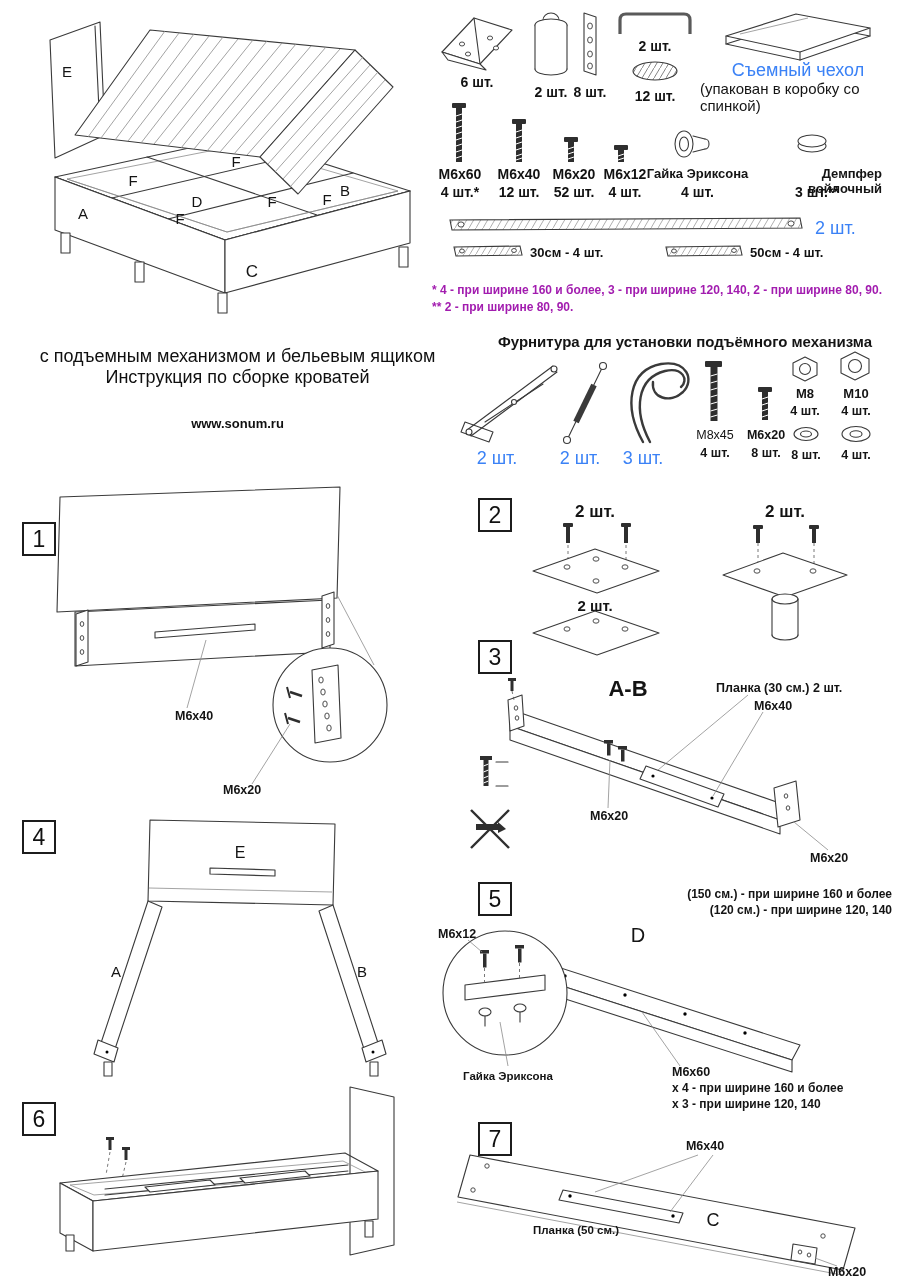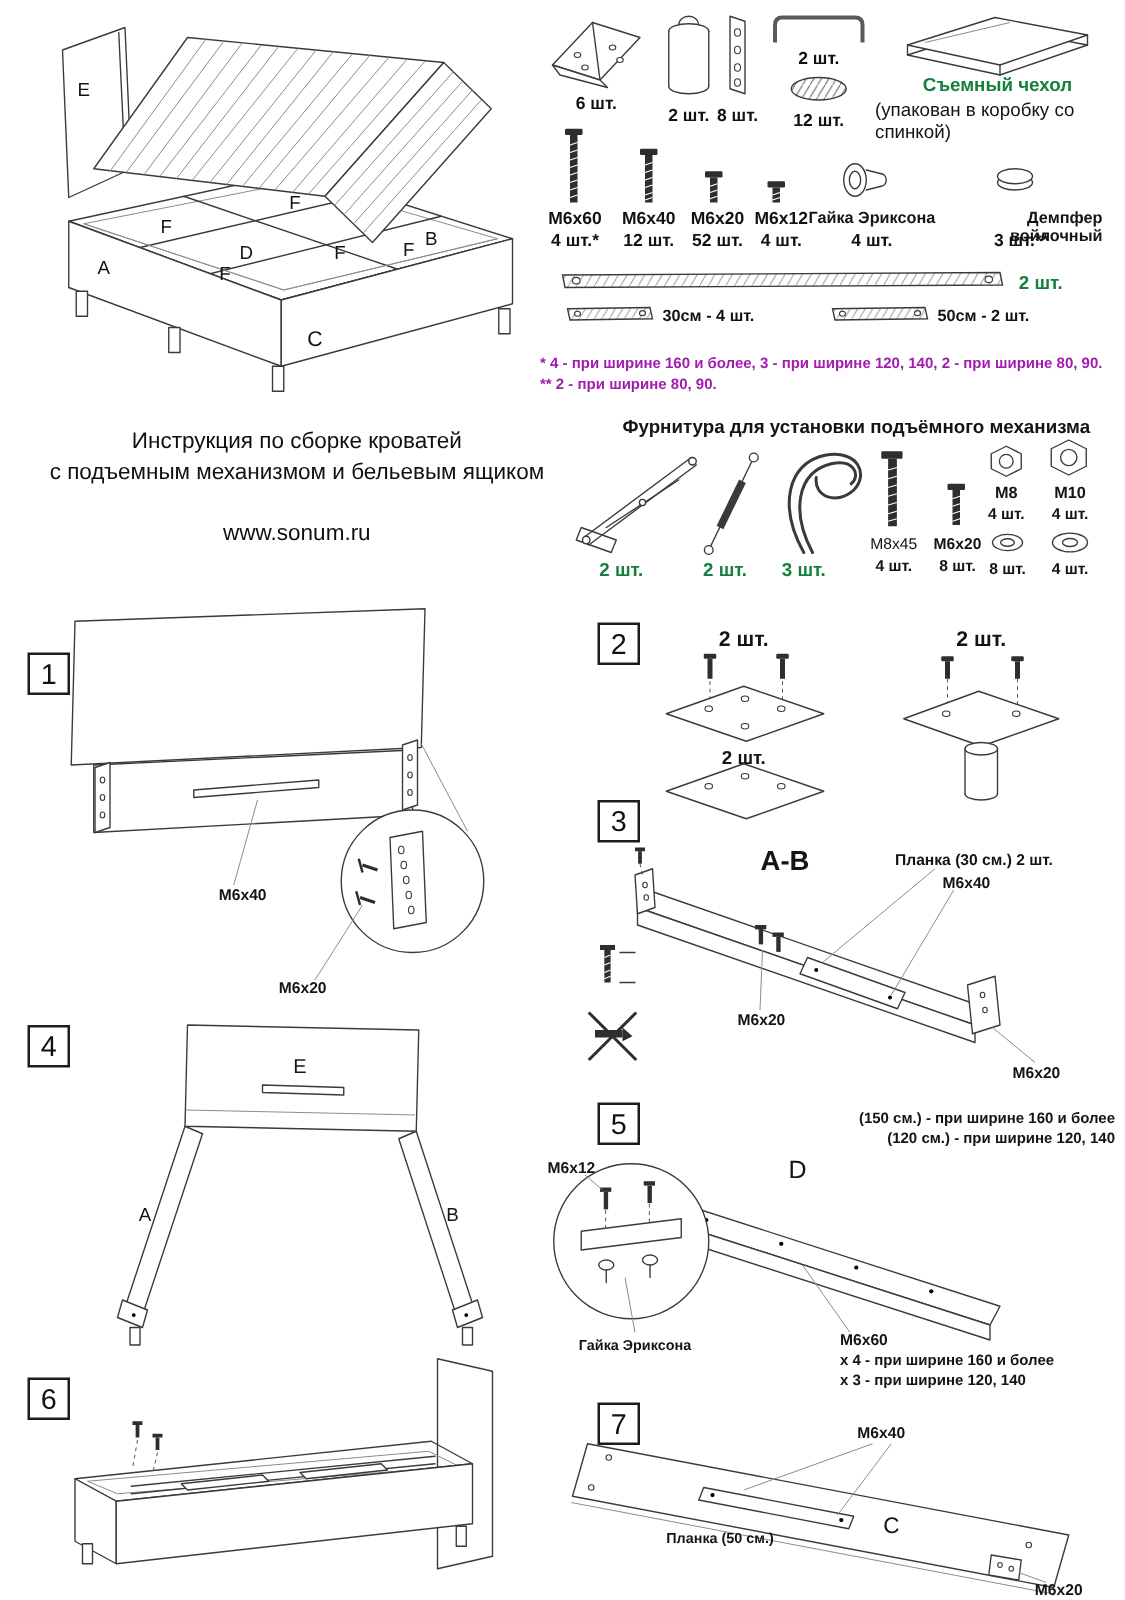--- a/index.html
+++ b/index.html
@@ -1,25 +1,25 @@
 <!DOCTYPE html>
 <html><head>
 <meta charset="utf-8">
 <style>
   *{margin:0;padding:0;box-sizing:border-box}
   html,body{background:#fff}
   .page{position:relative;width:900px;height:1280px;background:#fff;overflow:hidden;
         font-family:"Liberation Sans",sans-serif;color:#141414}
   .abs{position:absolute}
   .cap{font-weight:bold;font-size:14px;text-align:center;color:#121212}
-  .cap15{font-weight:bold;font-size:15px;text-align:center;color:#15803d}
+  .cap15{font-weight:normal;font-size:18px;text-align:center;color:#3b82f6}
   .cap13{font-weight:bold;font-size:13px;color:#121212}
   .note{font-weight:bold;font-size:12px;color:#a21caf;white-space:nowrap}
   .title-line{font-size:18px;text-align:center;color:#101010}
-  .site{font-size:18px;font-weight:normal;text-align:center;color:#101010}
+  .site{font-size:13px;font-weight:bold;text-align:center;color:#101010}
   .stepbox{position:absolute;width:34px;height:34px;border:2px solid #1c1c1c;background:#fff;
            display:flex;align-items:center;justify-content:center;font-size:23px;color:#111}
   svg{display:block;overflow:visible}
   svg text{font-family:"Liberation Sans",sans-serif;fill:#141414}
   .lbl{font-size:12.5px;font-weight:bold}
   .lbl11{font-size:11.5px;font-weight:bold}
   .let{font-size:15px}
   .ln{fill:none;stroke:#3a3a3a;stroke-width:1.1;stroke-linejoin:round;stroke-linecap:round}
   .fw{fill:#fff;stroke:#3a3a3a;stroke-width:1.1;stroke-linejoin:round}
   .fd{fill:#2e2e2e;stroke:none}
@@ -212,29 +212,29 @@
     <svg class="abs" style="left:234px;top:244px" width="80" height="16" viewBox="0 0 80 16">
       <defs>
           <pattern id="hb3" width="6" height="10" patternUnits="userSpaceOnUse">
             <line x1="0" y1="10" x2="6" y2="0" stroke="#9a9a9a" stroke-width="0.8"></line>
           </pattern>
         </defs>
       <polygon points="2,3 76,2 78,11 4,12" fill="url(#hb3)" stroke="#3a3a3a" stroke-width="1.1"></polygon>
       <ellipse class="hole" cx="10" cy="7" rx="2.4" ry="2"></ellipse>
       <ellipse class="hole" cx="70" cy="6.5" rx="2.4" ry="2"></ellipse>
     </svg>
-    <div class="abs cap13" style="left:320px;top:245px;width:110px">50см - 2 шт.</div>
+    <div class="abs cap13" style="left:320px;top:245px;width:110px">50см - 4 шт.</div>
 
     <div class="abs note" style="left:2px;top:283px">* 4 - при ширине 160 и более, 3 - при ширине 120, 140, 2 - при ширине 80, 90.</div>
     <div class="abs note" style="left:2px;top:300px">** 2 - при ширине 80, 90.</div>
   </div>
 
   <div class="abs" style="left:30px;top:342px;width:415px">
+    <div class="title-line" style="margin-top:4px">с подъемным механизмом и бельевым ящиком</div>
     <div class="title-line">Инструкция по сборке кроватей</div>
-    <div class="title-line" style="margin-top:4px">с подъемным механизмом и бельевым ящиком</div>
     <div class="site" style="margin-top:28px">www.sonum.ru</div>
   </div>
 
   <div class="abs" style="left:440px;top:330px;width:460px;height:145px">
     <div class="abs" style="left:30px;top:3px;width:430px;font-weight:bold;font-size:15px;text-align:center">Фурнитура для установки подъёмного механизма</div>
 
     <svg class="abs" style="left:15px;top:22px" width="110" height="95" viewBox="0 0 110 95">
       <polygon class="fw" points="6,80 34,90 38,80 10,70"></polygon>
       <line class="ln" x1="12" y1="78" x2="98" y2="14"></line>
       <line class="ln" x1="16" y1="84" x2="102" y2="20"></line>

